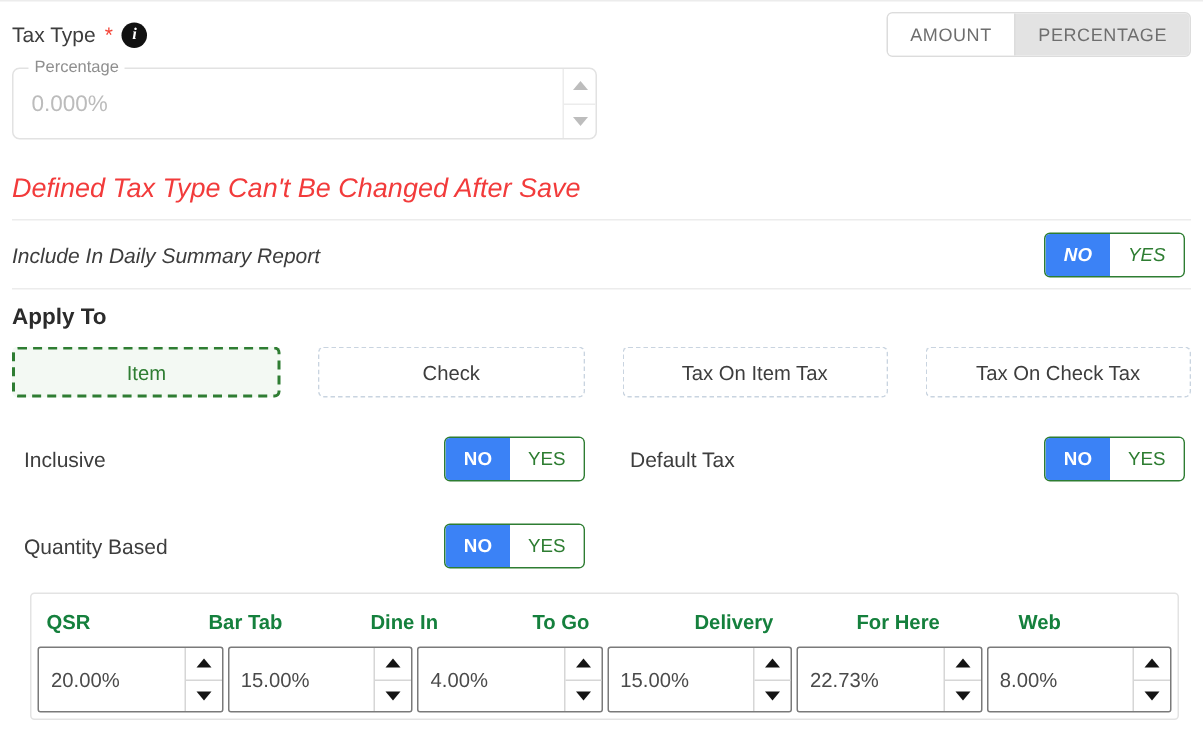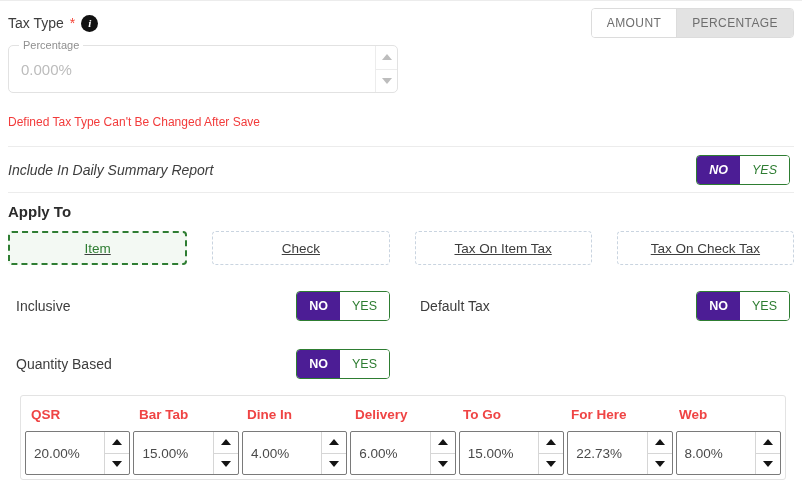--- a/index.html
+++ b/index.html
@@ -21,50 +21,50 @@
   .pct-field { position:relative; margin:6px 0 0 8px; width:390px; height:48px; border:1px solid #e2e2e2; border-radius:5px; display:flex; background:#fff; }
   .pct-label { position:absolute; top:-7px; left:10px; background:#fff; padding:0 4px; font-size:11px; color:#8f8f8f; }
   .pct-input { flex:1; border:none; outline:none; padding:0 12px; font-size:15px; color:#444; font-family:inherit; background:transparent; }
   .pct-input::placeholder { color:#bcbcbc; opacity:1; }
   .pct-spin { width:22px; border-left:1px solid #ececec; display:flex; flex-direction:column; }
   .pct-spin .half { flex:1; display:flex; align-items:center; justify-content:center; cursor:pointer; }
   .pct-spin .half + .half { border-top:1px solid #ececec; }
   .tri-up-g { width:0; height:0; border-left:5px solid transparent; border-right:5px solid transparent; border-bottom:6px solid #bdbdbd; }
   .tri-dn-g { width:0; height:0; border-left:5px solid transparent; border-right:5px solid transparent; border-top:6px solid #bdbdbd; }
 
-  .warning { margin:22px 0 0 8px; font-size:12px; color:#f23b3b; height:18px; }
+  .warning { margin:22px 0 0 8px; font-size:18px; font-style:italic; color:#f23b3b; height:18px; }
 
   .divider { border:none; border-top:1px solid #ececec; margin:13px 8px 0 8px; }
 
   
   .summary-row { display:flex; justify-content:space-between; align-items:center; padding:0 12px 0 8px; height:45px;font-style:italic; }
   .summary-row + .divider { margin-top:0; }
   .row-label { font-size:14px; color:#3d3d3d; }
 
   .toggle { display:inline-flex; border:1px solid #2e7d32; border-radius:4px; overflow:hidden; height:30px; flex:none; }
   .toggle .seg { display:flex; align-items:center; justify-content:center; padding:0 12px; font-size:12.5px; cursor:pointer; min-width:42px; }
-  .toggle .seg.on { background:#4c1d95; color:#fff; font-weight:700; }
+  .toggle .seg.on { background:#3b82f6; color:#fff; font-weight:700; }
   .toggle .seg.off { background:#fff; color:#2e7d32; font-weight:500; }
 
   
   .apply-title { margin:10px 0 0 8px; font-size:15px; font-weight:700; color:#2b2b2b; height:20px; }
-  .tabs { display:flex; gap:25px; margin:8px 8px 0 8px;text-decoration:underline; }
+  .tabs { display:flex; gap:25px; margin:8px 8px 0 8px; }
   .tabs .tab { flex:1; height:34px; display:flex; align-items:center; justify-content:center; font-size:13.5px; border-radius:4px; background:#fff; border:1px dashed #c9d4e0; color:#3d3d3d; cursor:pointer; font-family:inherit; }
   .tabs .tab.selected { border:2px dashed #2e7d32; background:#f3f9f3; color:#2e7d32; }
 
   
   .opt-row { display:flex; margin-top:26px; align-items:center; }
   .opt-half { width:50%; display:flex; justify-content:space-between; align-items:center; }
   .opt-half.left { padding:0 11px 0 16px; }
   .opt-half.right { padding:0 12px 0 19px; }
 
   
   .rates { margin:16px 16px 0 20px; border:1px solid #e3e3e3; border-radius:3px; padding:0 4px 4px 4px; background:#fff; }
   .rates-header { display:flex; }
-  .rates-header .col { flex:1; padding:11px 0 9px 6px; font-size:13.5px; font-weight:700; color:#ef4444; }
+  .rates-header .col { flex:1; padding:11px 0 9px 6px; font-size:13.5px; font-weight:700; color:#15803d; }
   .rates-row { display:flex; gap:3px;justify-content:flex-end; }
   .rate-cell { flex:1; height:44px; border:1px solid #7a7a7a; border-radius:2px; display:flex; background:#fff; }
   .rate-value { flex:1; display:flex; align-items:center; padding-left:8px; font-size:13.5px; color:#4a4a4a; }
   .rate-spin { width:25px; border-left:1px solid #d6d6d6; display:flex; flex-direction:column; }
   .rate-spin .half { flex:1; display:flex; align-items:center; justify-content:center; cursor:pointer; }
   .rate-spin .half + .half { border-top:1px solid #d6d6d6; }
   .tri-up { width:0; height:0; border-left:5px solid transparent; border-right:5px solid transparent; border-bottom:6px solid #141414; }
   .tri-dn { width:0; height:0; border-left:5px solid transparent; border-right:5px solid transparent; border-top:6px solid #141414; }
 </style>
 </head>
@@ -145,22 +145,22 @@
       </div>
     </div>
     <div class="opt-half right"></div>
   </div>
 
   <div class="rates">
     <div class="rates-header">
         <div class="col">QSR</div>
         <div class="col">Bar Tab</div>
         <div class="col">Dine In</div>
+        <div class="col">To Go</div>
         <div class="col">Delivery</div>
-        <div class="col">To Go</div>
         <div class="col">For Here</div>
         <div class="col">Web</div>
       </div>
     <div class="rates-row">
         <div class="rate-cell">
           <div class="rate-value">20.00%</div>
           <div class="rate-spin">
             <div class="half">
               <span class="tri-up"></span>
             </div>
@@ -185,31 +185,20 @@
           <div class="rate-spin">
             <div class="half">
               <span class="tri-up"></span>
             </div>
             <div class="half">
               <span class="tri-dn"></span>
             </div>
           </div>
         </div>
         <div class="rate-cell">
-          <div class="rate-value">6.00%</div>
-          <div class="rate-spin">
-            <div class="half">
-              <span class="tri-up"></span>
-            </div>
-            <div class="half">
-              <span class="tri-dn"></span>
-            </div>
-          </div>
-        </div>
-        <div class="rate-cell">
           <div class="rate-value">15.00%</div>
           <div class="rate-spin">
             <div class="half">
               <span class="tri-up"></span>
             </div>
             <div class="half">
               <span class="tri-dn"></span>
             </div>
           </div>
         </div>

